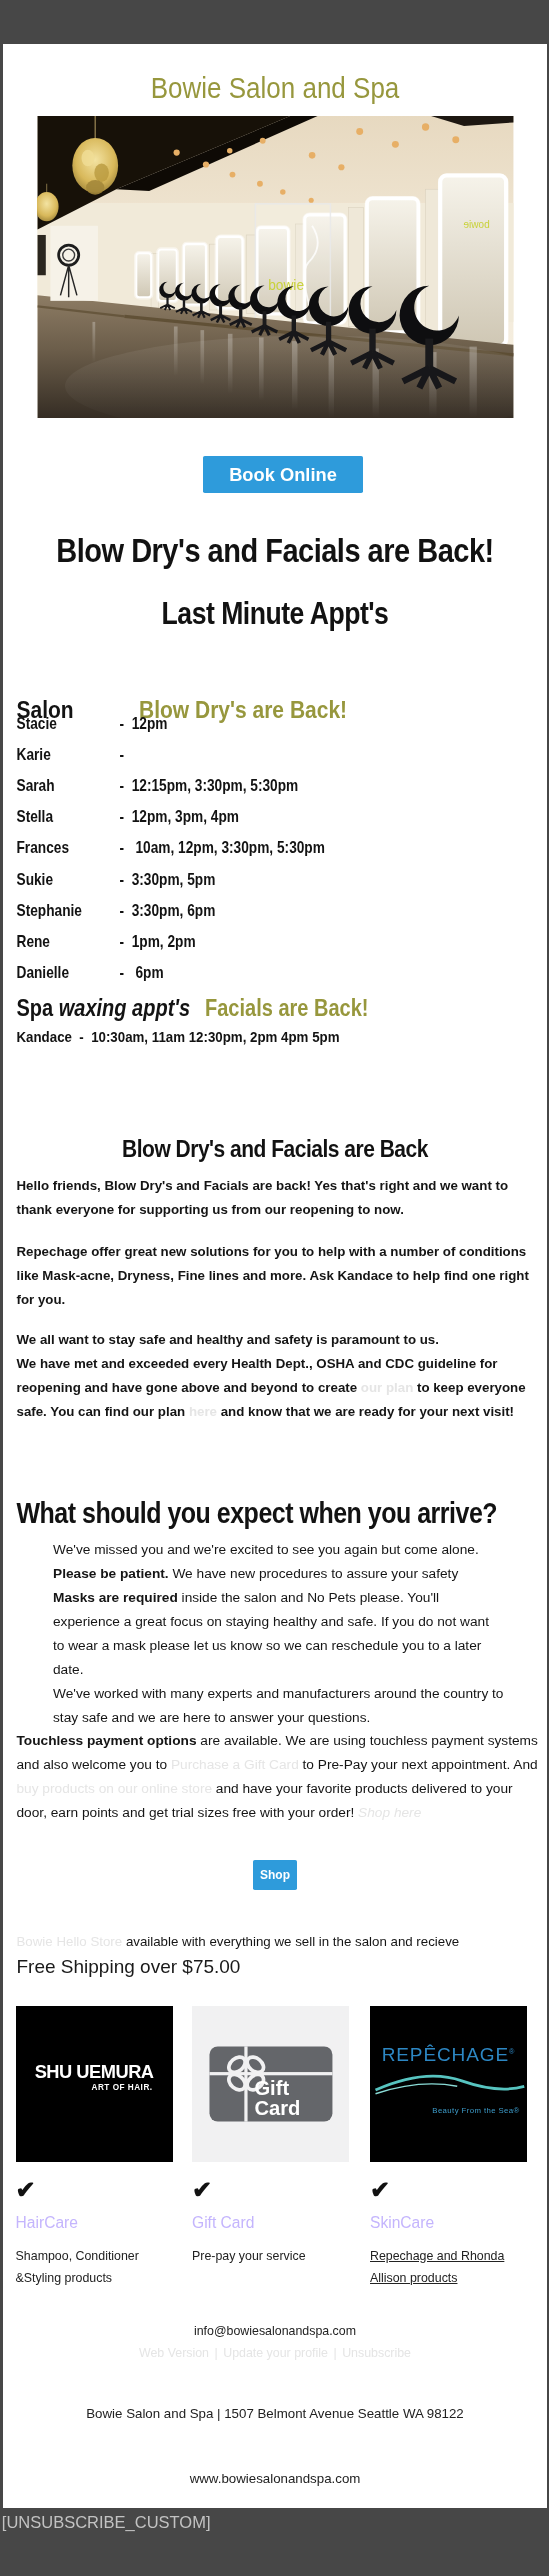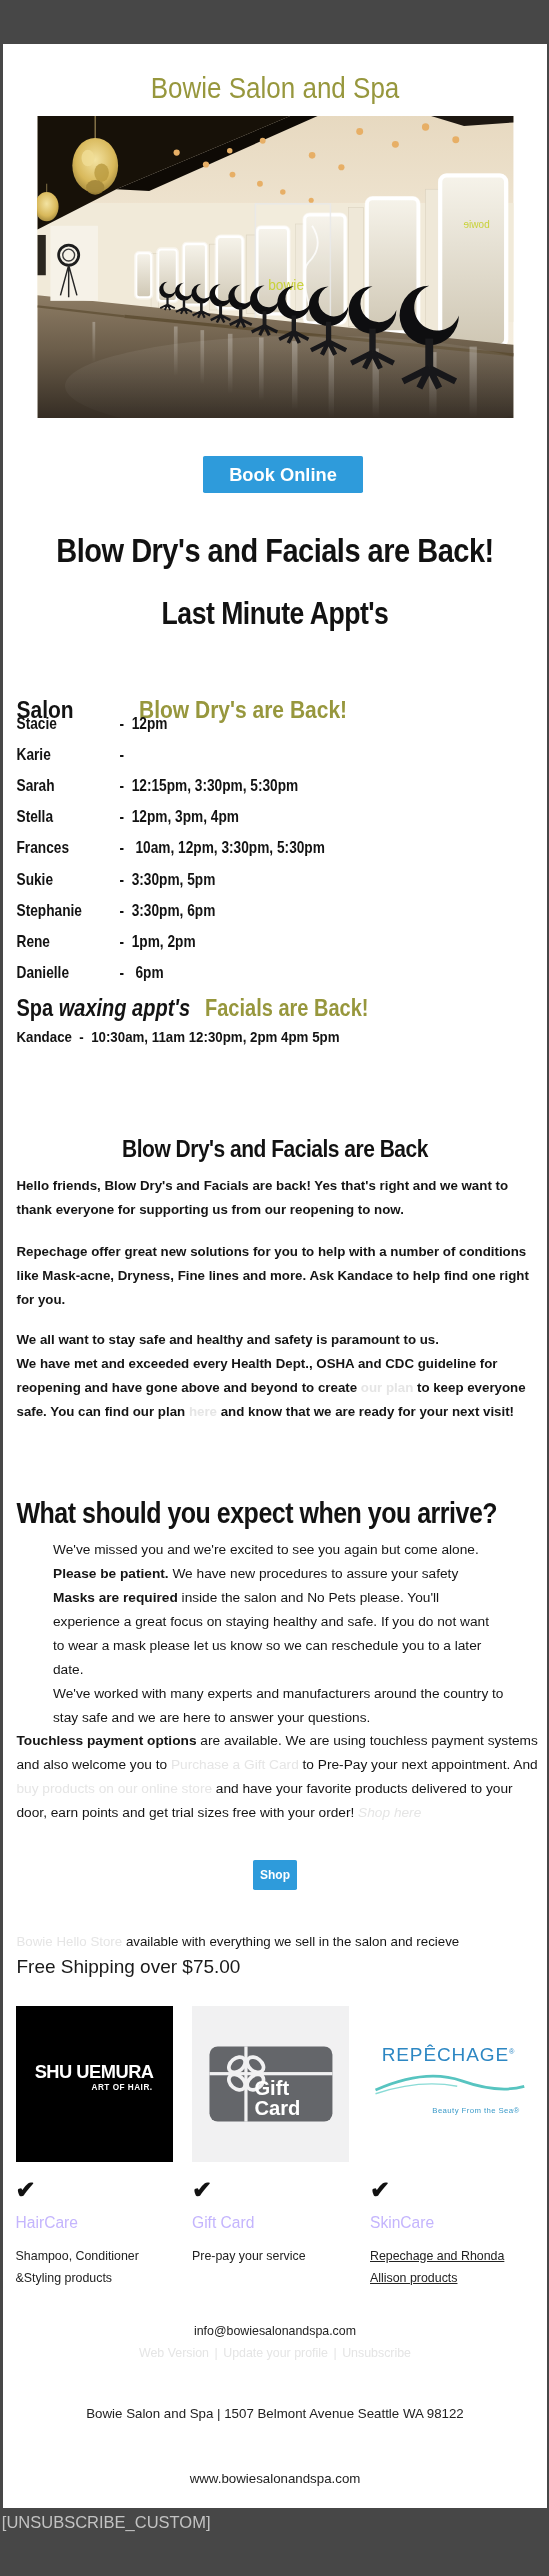--- a/index.html
+++ b/index.html
@@ -254,21 +254,21 @@
         <ellipse cx="49" cy="64" rx="10" ry="7" transform="rotate(-40 49 64)"></ellipse>
         <ellipse cx="69" cy="64" rx="10" ry="7" transform="rotate(40 69 64)"></ellipse>
         <ellipse cx="49" cy="83" rx="10" ry="7" transform="rotate(40 49 83)"></ellipse>
         <ellipse cx="69" cy="83" rx="10" ry="7" transform="rotate(-40 69 83)"></ellipse>
       </g>
       <text x="68" y="97" font-size="22" font-weight="800" fill="#ffffff" font-family="Liberation Sans, sans-serif">Gift</text>
       <text x="68" y="119" font-size="22" font-weight="800" fill="#ffffff" font-family="Liberation Sans, sans-serif">Card</text>
     </svg>
   </div>
 
-  <div class="pbox" style="left:370px;background:#ffffff;">
+  <div class="pbox" style="left:370px;background:#000000;">
     <div style="margin-top:38px;text-align:center;color:#2d87c3;font-size:19px;letter-spacing:0.9px;"><span>REPÊCHAGE</span><sup style="font-size:7.3px;">®</sup></div>
     <svg width="157" height="37" viewBox="0 0 171 40" xmlns="http://www.w3.org/2000/svg">
       <path d="M6,26 Q60,2 100,16 T168,22" fill="none" stroke="#57c4c0" stroke-width="3"></path>
       <path d="M6,30 Q55,14 95,22" fill="none" stroke="#8adbd6" stroke-width="1.6"></path>
     </svg>
     <div style="text-align:right;padding-right:7.3px;color:#3d9bc9;font-size:7.8px;letter-spacing:0.4px;">Beauty From the Sea®</div>
   </div>
 
   <div class="check" style="left:15.6px;">✔</div>
   <div class="check" style="left:192px;">✔</div>

